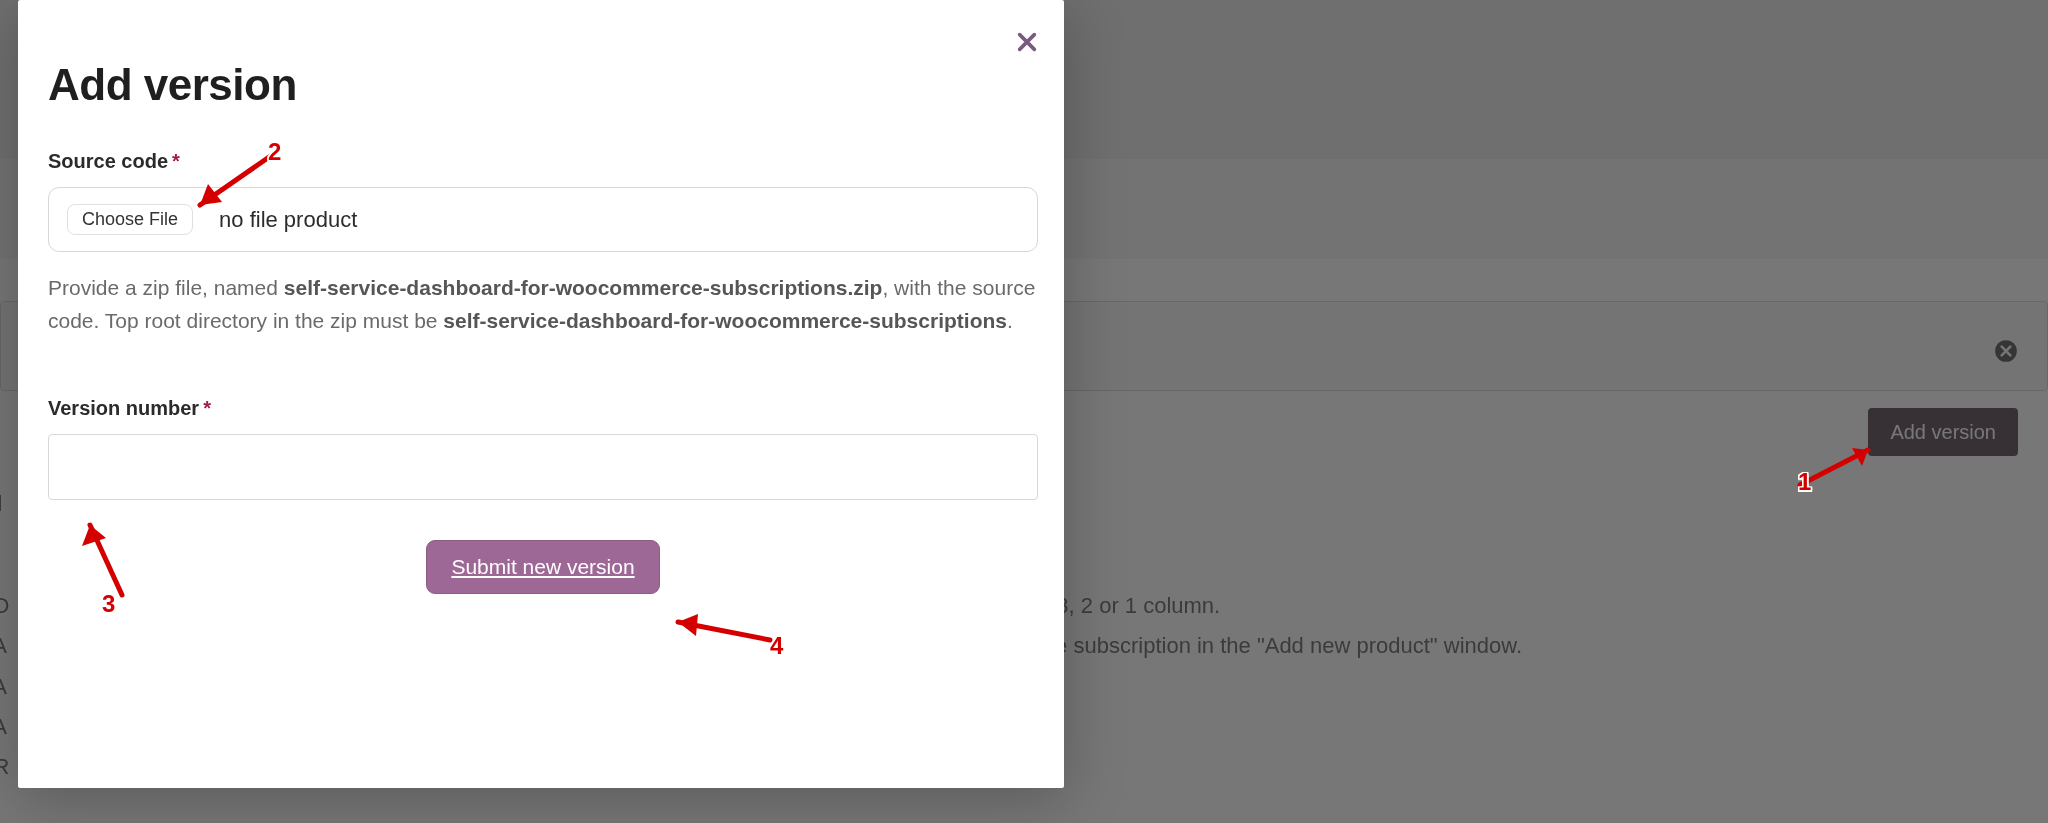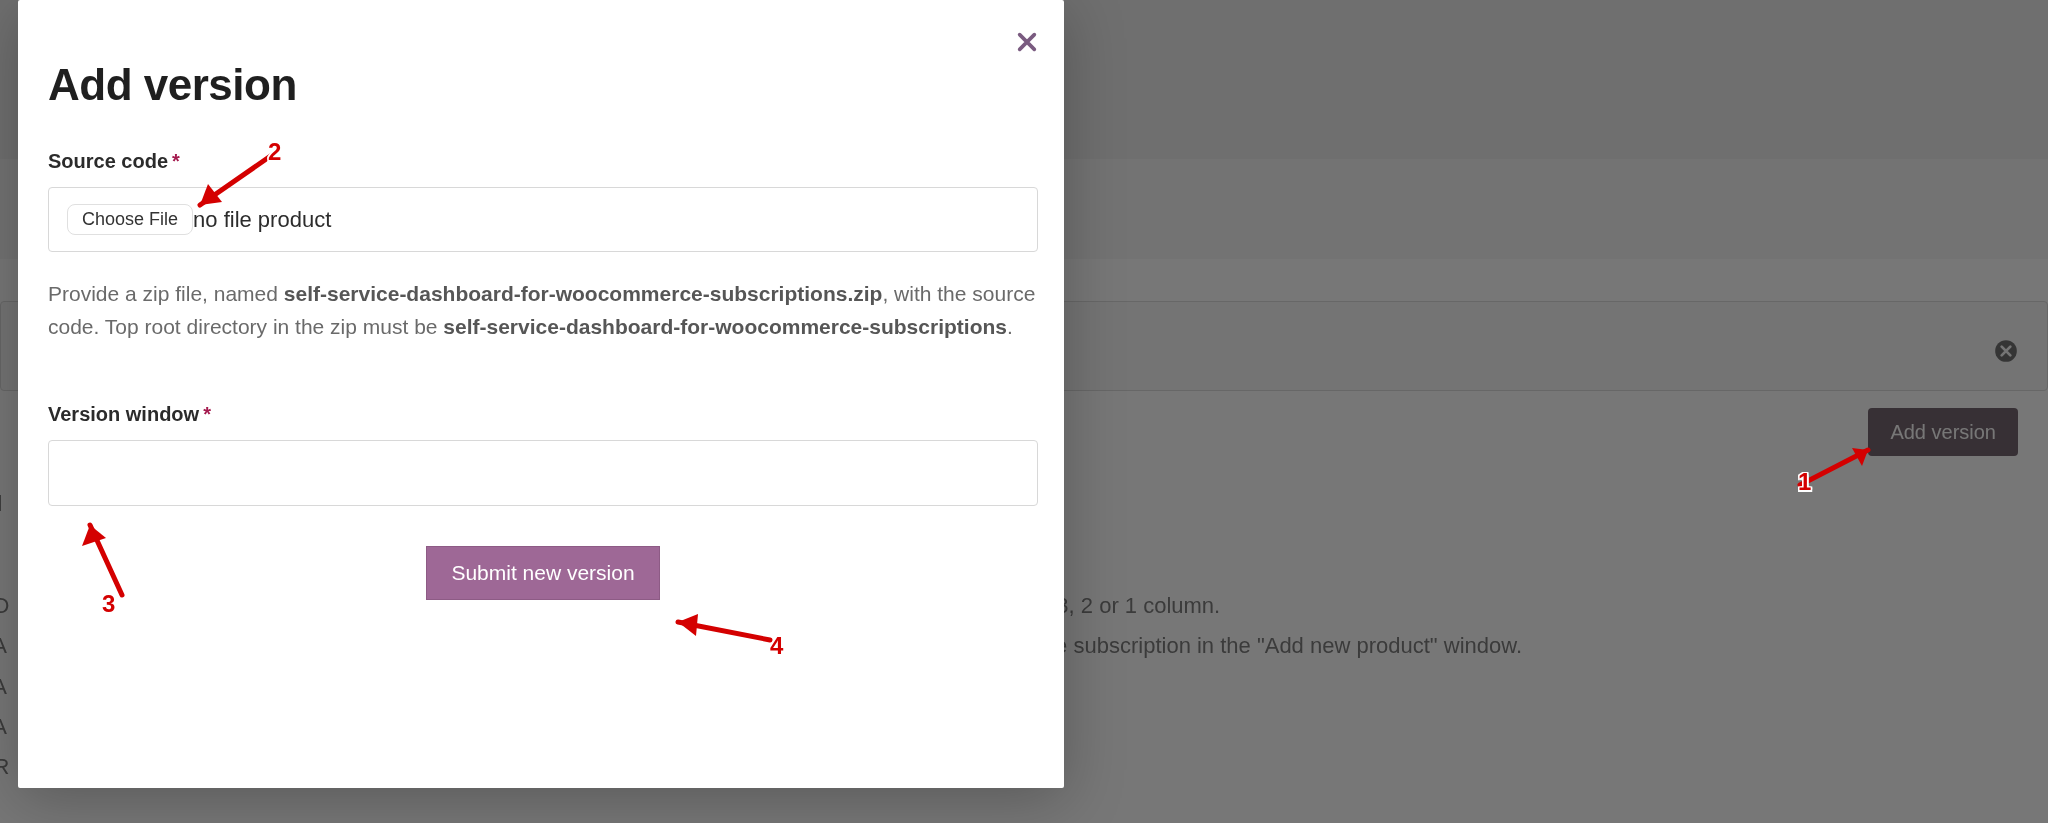--- a/index.html
+++ b/index.html
@@ -99,66 +99,67 @@
   }
   .form-label {
     font-size: 20px;
     font-weight: 700;
     color: #2b2b2b;
     margin: 10px 0 14px 0;
   }
   .required { color: #a41a4e; padding-left: 4px; font-weight: 700; }
   .file-box {
     border: 1px solid #d8d8d8;
-    border-radius: 4px;
+    border-radius: 11px;
     padding: 16px 18px;
     width: 990px;
-    display: flex; align-items: center; gap: 0;
+    display: flex; align-items: center; gap: 26px;
     font-size: 22px;
     color: #2c2c2c;
   }
   .choose-btn {
     font-size: 18px;
     padding: 4px 14px;
     background: #fff;
     border: 1px solid #e0e0e0;
     border-radius: 8px;
     cursor: pointer;
     color: #333;
   }
   .help-text {
     width: 990px;
     font-size: 21px;
     line-height: 1.55;
     color: #6a6a6a;
-    margin-top: 26px;
+    margin-top: 20px;
   }
   .help-text b { color: #565656; font-weight: 700; }
   .version-input {
     width: 990px;
     height: 66px;
     border: 1px solid #d8d8d8;
     border-radius: 4px;
     font-size: 22px;
     padding: 0 16px;
     outline: none;
   }
   .submit-row {
     width: 990px;
     margin-top: 40px;
     display: flex; justify-content: center;
   }
   .submit-btn {
     background: #9e6896;
     color: #fff;
     border: 1px solid #8d5b85;
-    border-radius: 0;
+    border-radius: 9px;
     font-size: 21px;
     padding: 14px 24px;
     cursor: pointer;
+    text-decoration: underline;
   }
 
   
   .anno {
     position: absolute;
     pointer-events: none;
   }
   .anno-num {
     position: absolute;
     font-family: "Arial Black", Arial, sans-serif;
@@ -238,21 +239,21 @@
       <span>no file product</span>
     </div>
 
     <div class="help-text">
       <span>Provide a zip file, named </span><b>self-service-dashboard-for-woocommerce-subscriptions.zip</b><span>, with the source code. Top root directory in the zip must be </span><b>self-service-dashboard-for-woocommerce-subscriptions</b><span>.</span>
     </div>
 
     <div class="gap-vn"></div>
 
     <div class="form-label">
-      <span>Version window</span><span class="required">*</span>
+      <span>Version number</span><span class="required">*</span>
     </div>
 
     <input class="version-input" type="text" value="" style="">
 
     <div class="submit-row">
       <button class="submit-btn">
         <span>Submit new version</span>
       </button>
     </div>
   </div>

